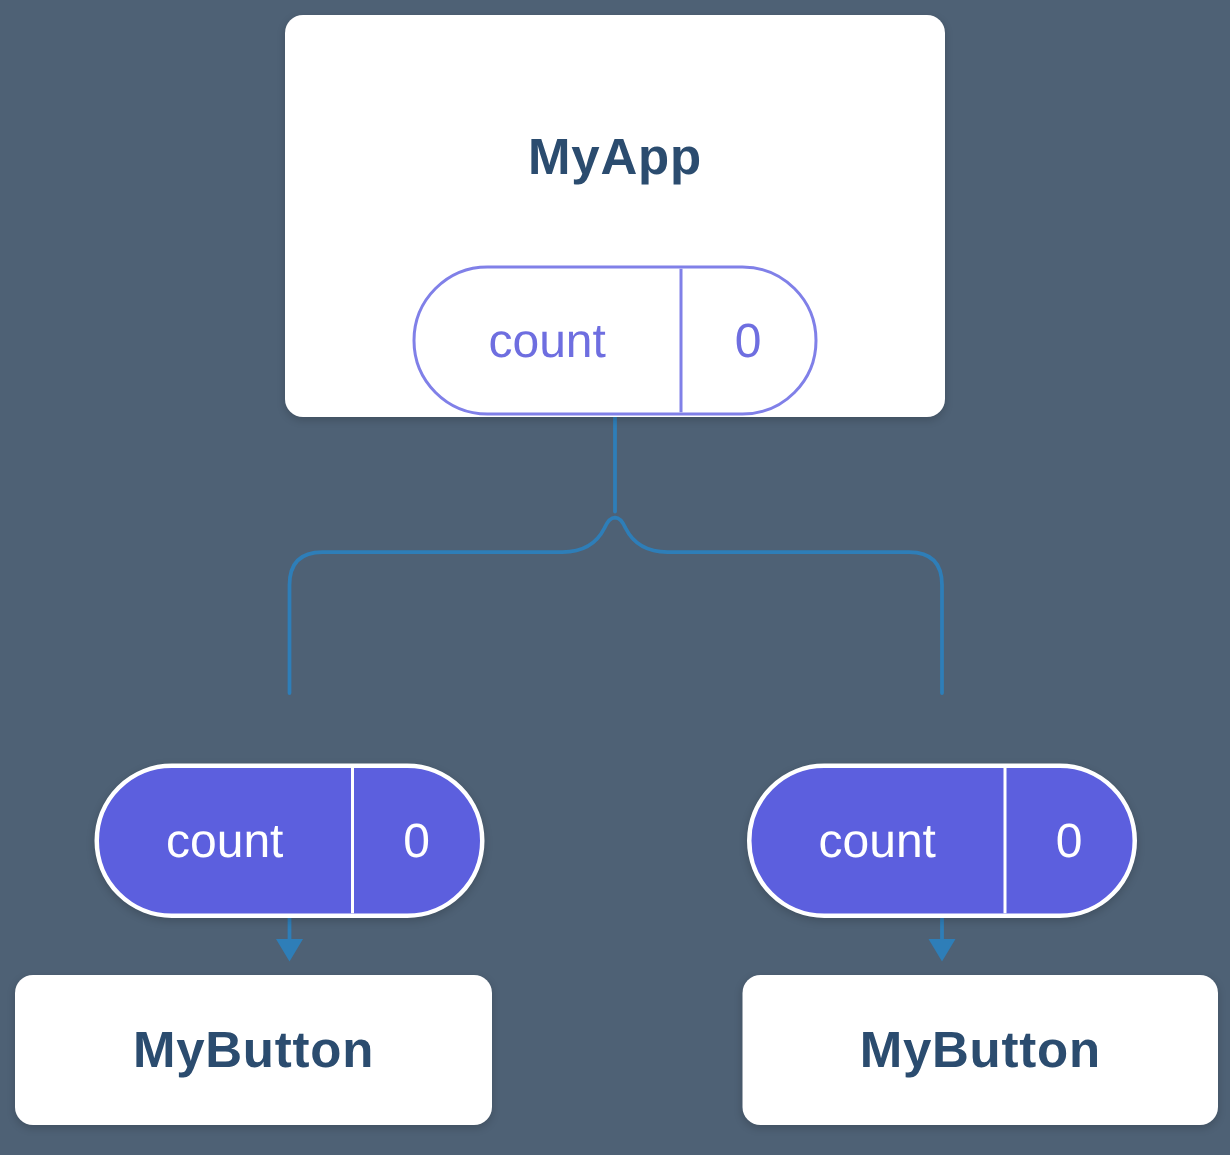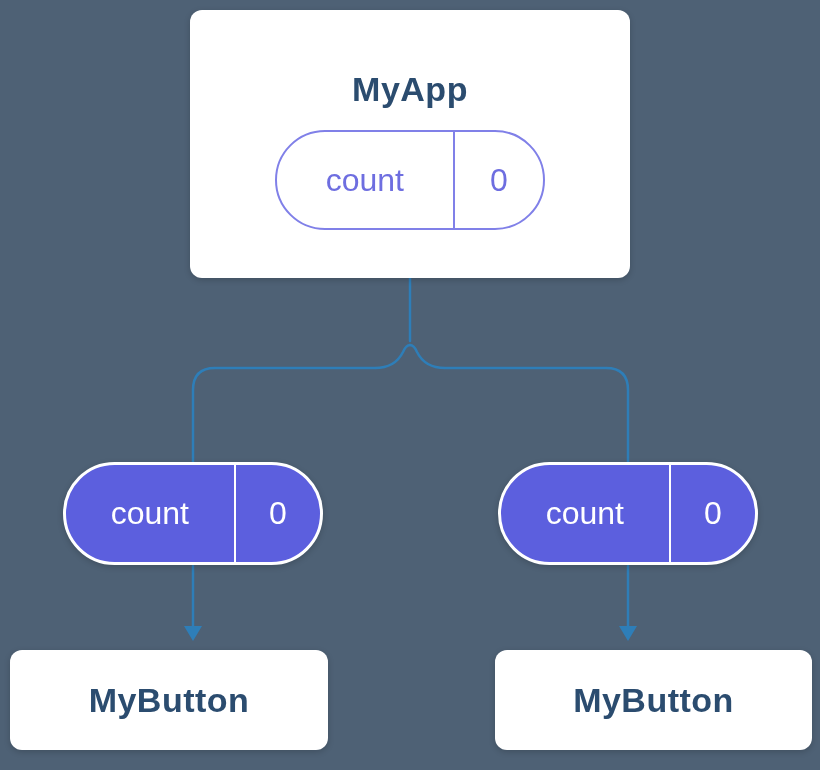--- a/index.html
+++ b/index.html
@@ -51,33 +51,34 @@
   .card-title{
     color:var(--card-text);
     font-weight:bold;
     font-size:34px;
     letter-spacing:0.5px;
   }
   .root-card{
     left:190px;top:10px;width:440px;height:268px;
     justify-content:flex-start;
   }
-  .root-card .card-title{margin-top:60px;}
+  .root-card .card-title{margin-top:76px;}
   .leaf-card{
     top:650px;height:100px;
     justify-content:center;
   }
   .leaf-card-left{left:10px;width:318px;}
   .leaf-card-right{left:495px;width:317px;}
   .pill{
     display:flex;
     align-items:stretch;
     border-radius:999px;
     overflow:hidden;
     font-size:32px;
+    margin-top:47px;
   }
   .pill-outline{
     position:absolute;
     left:275px;top:130px;
     width:270px;height:100px;
     background:var(--card-bg);
     border:2px solid var(--pill-outline);
     color:var(--pill-text);
   }
   .pill-outline .pill-divider{background:var(--pill-outline);}

